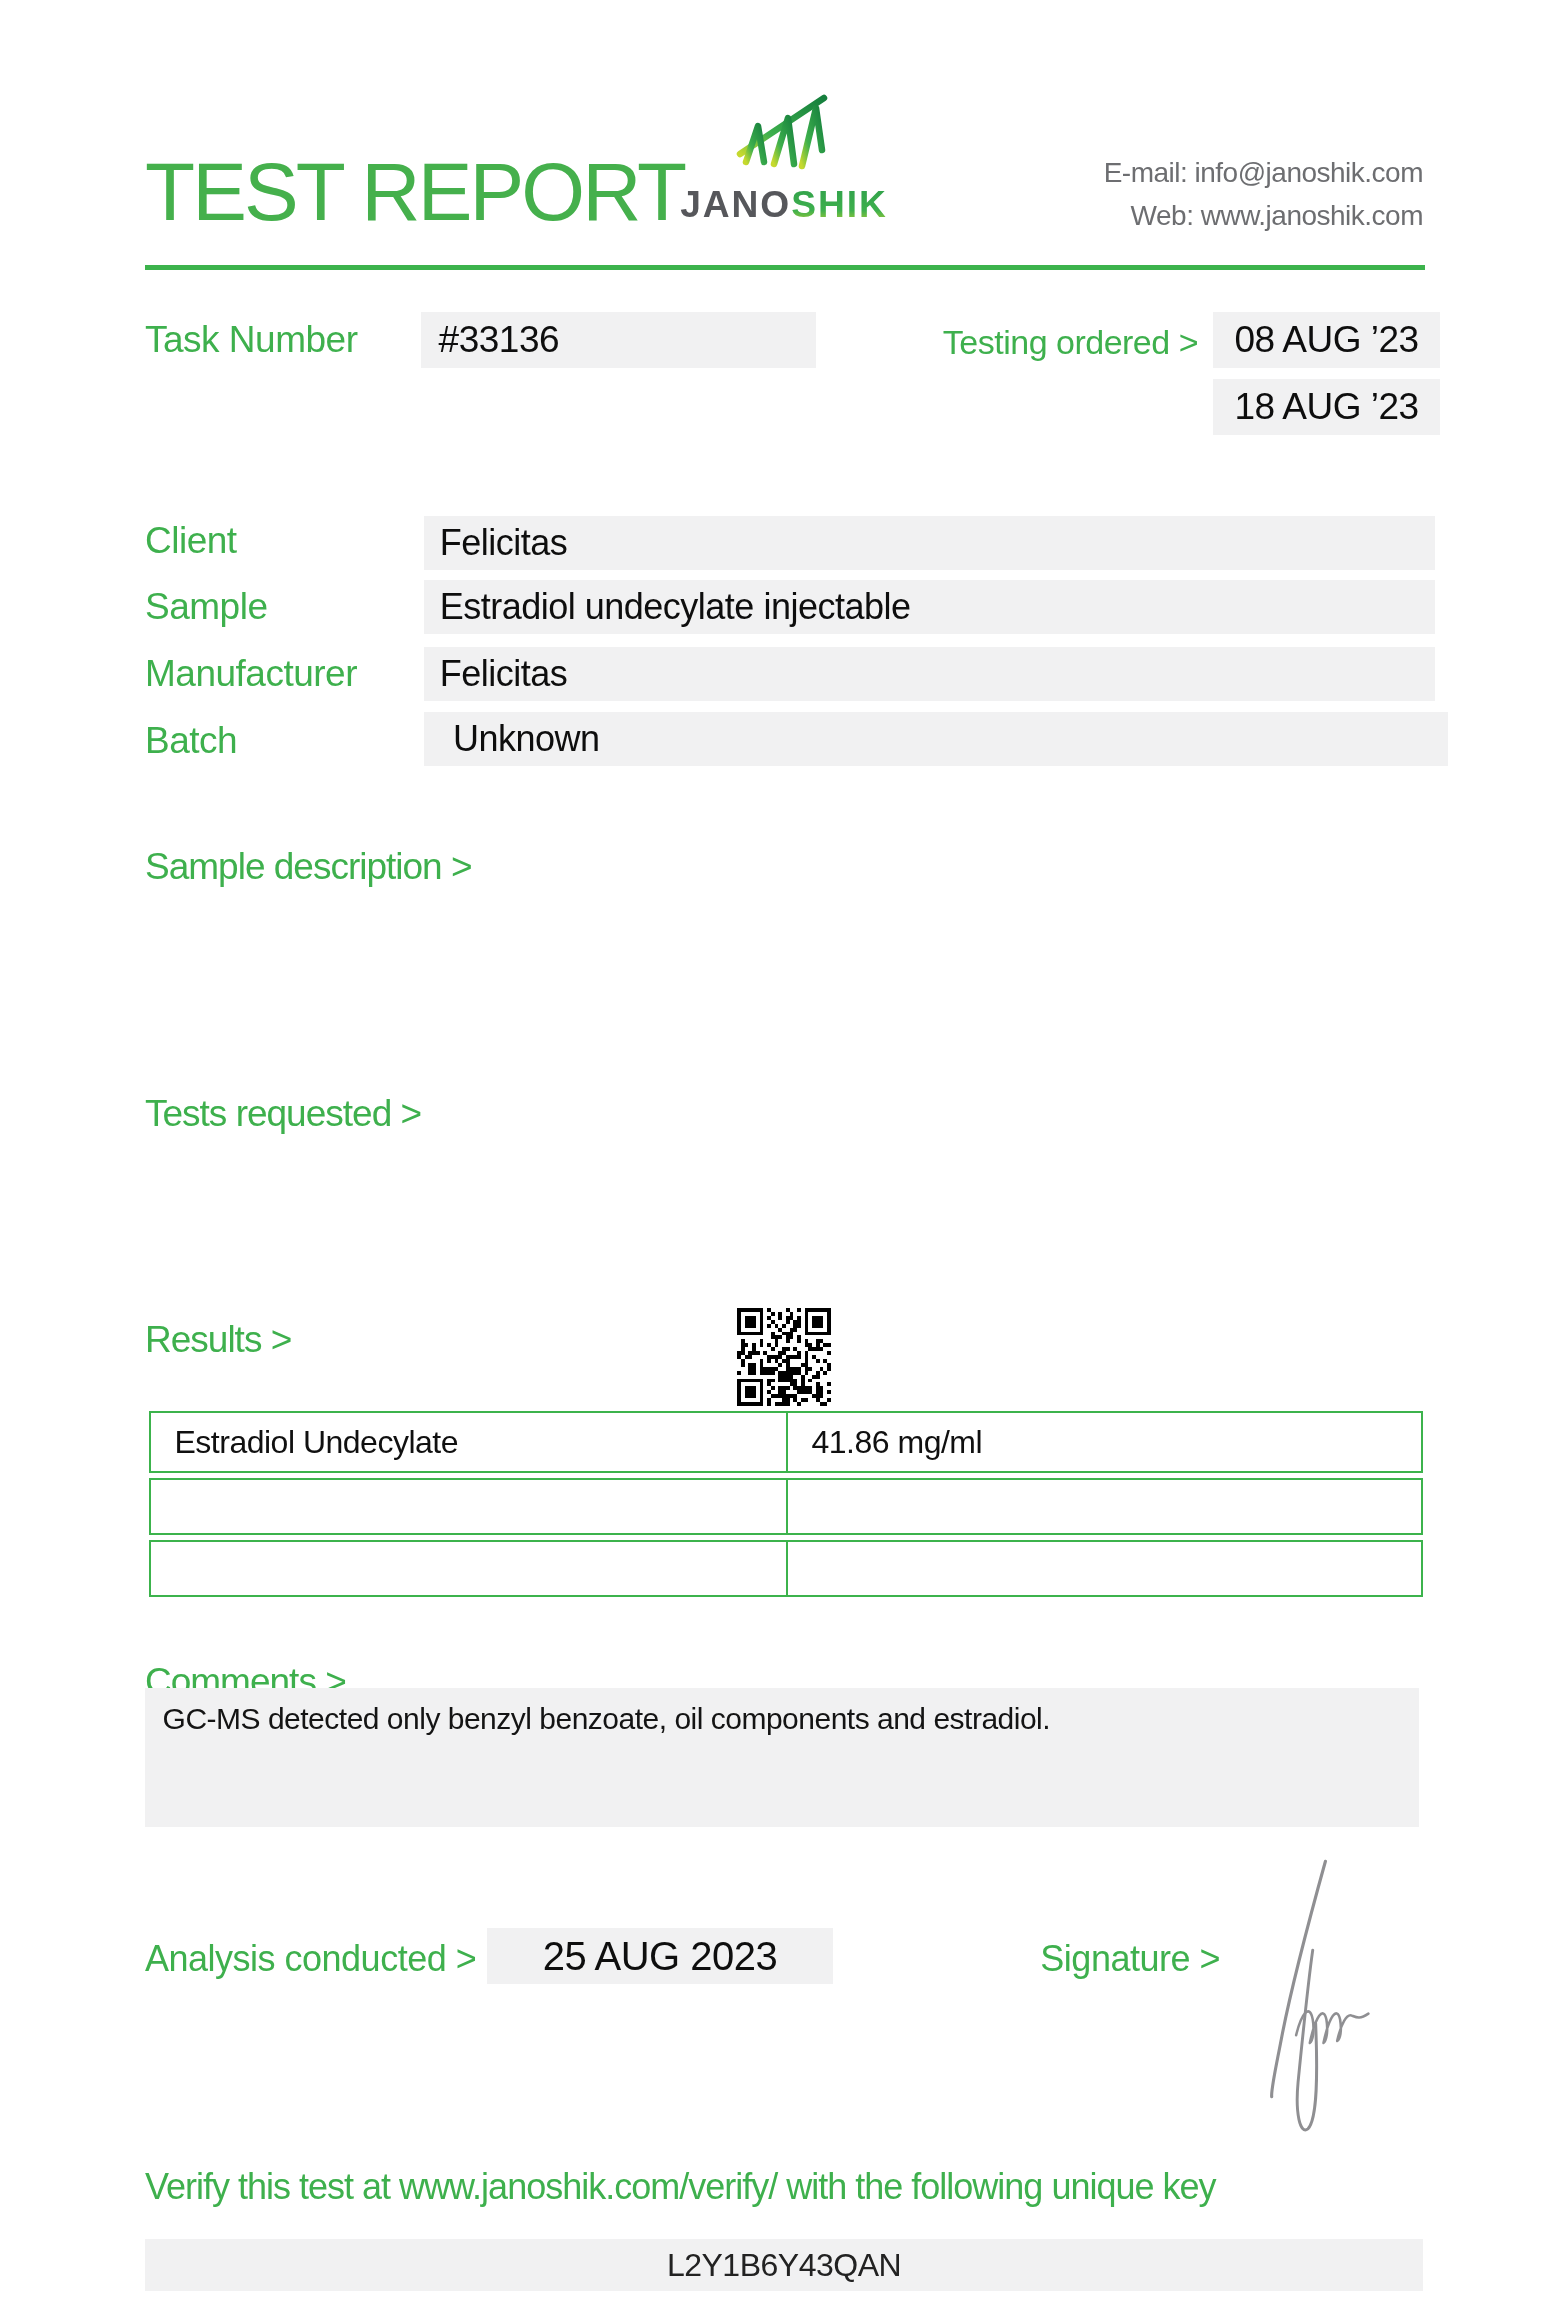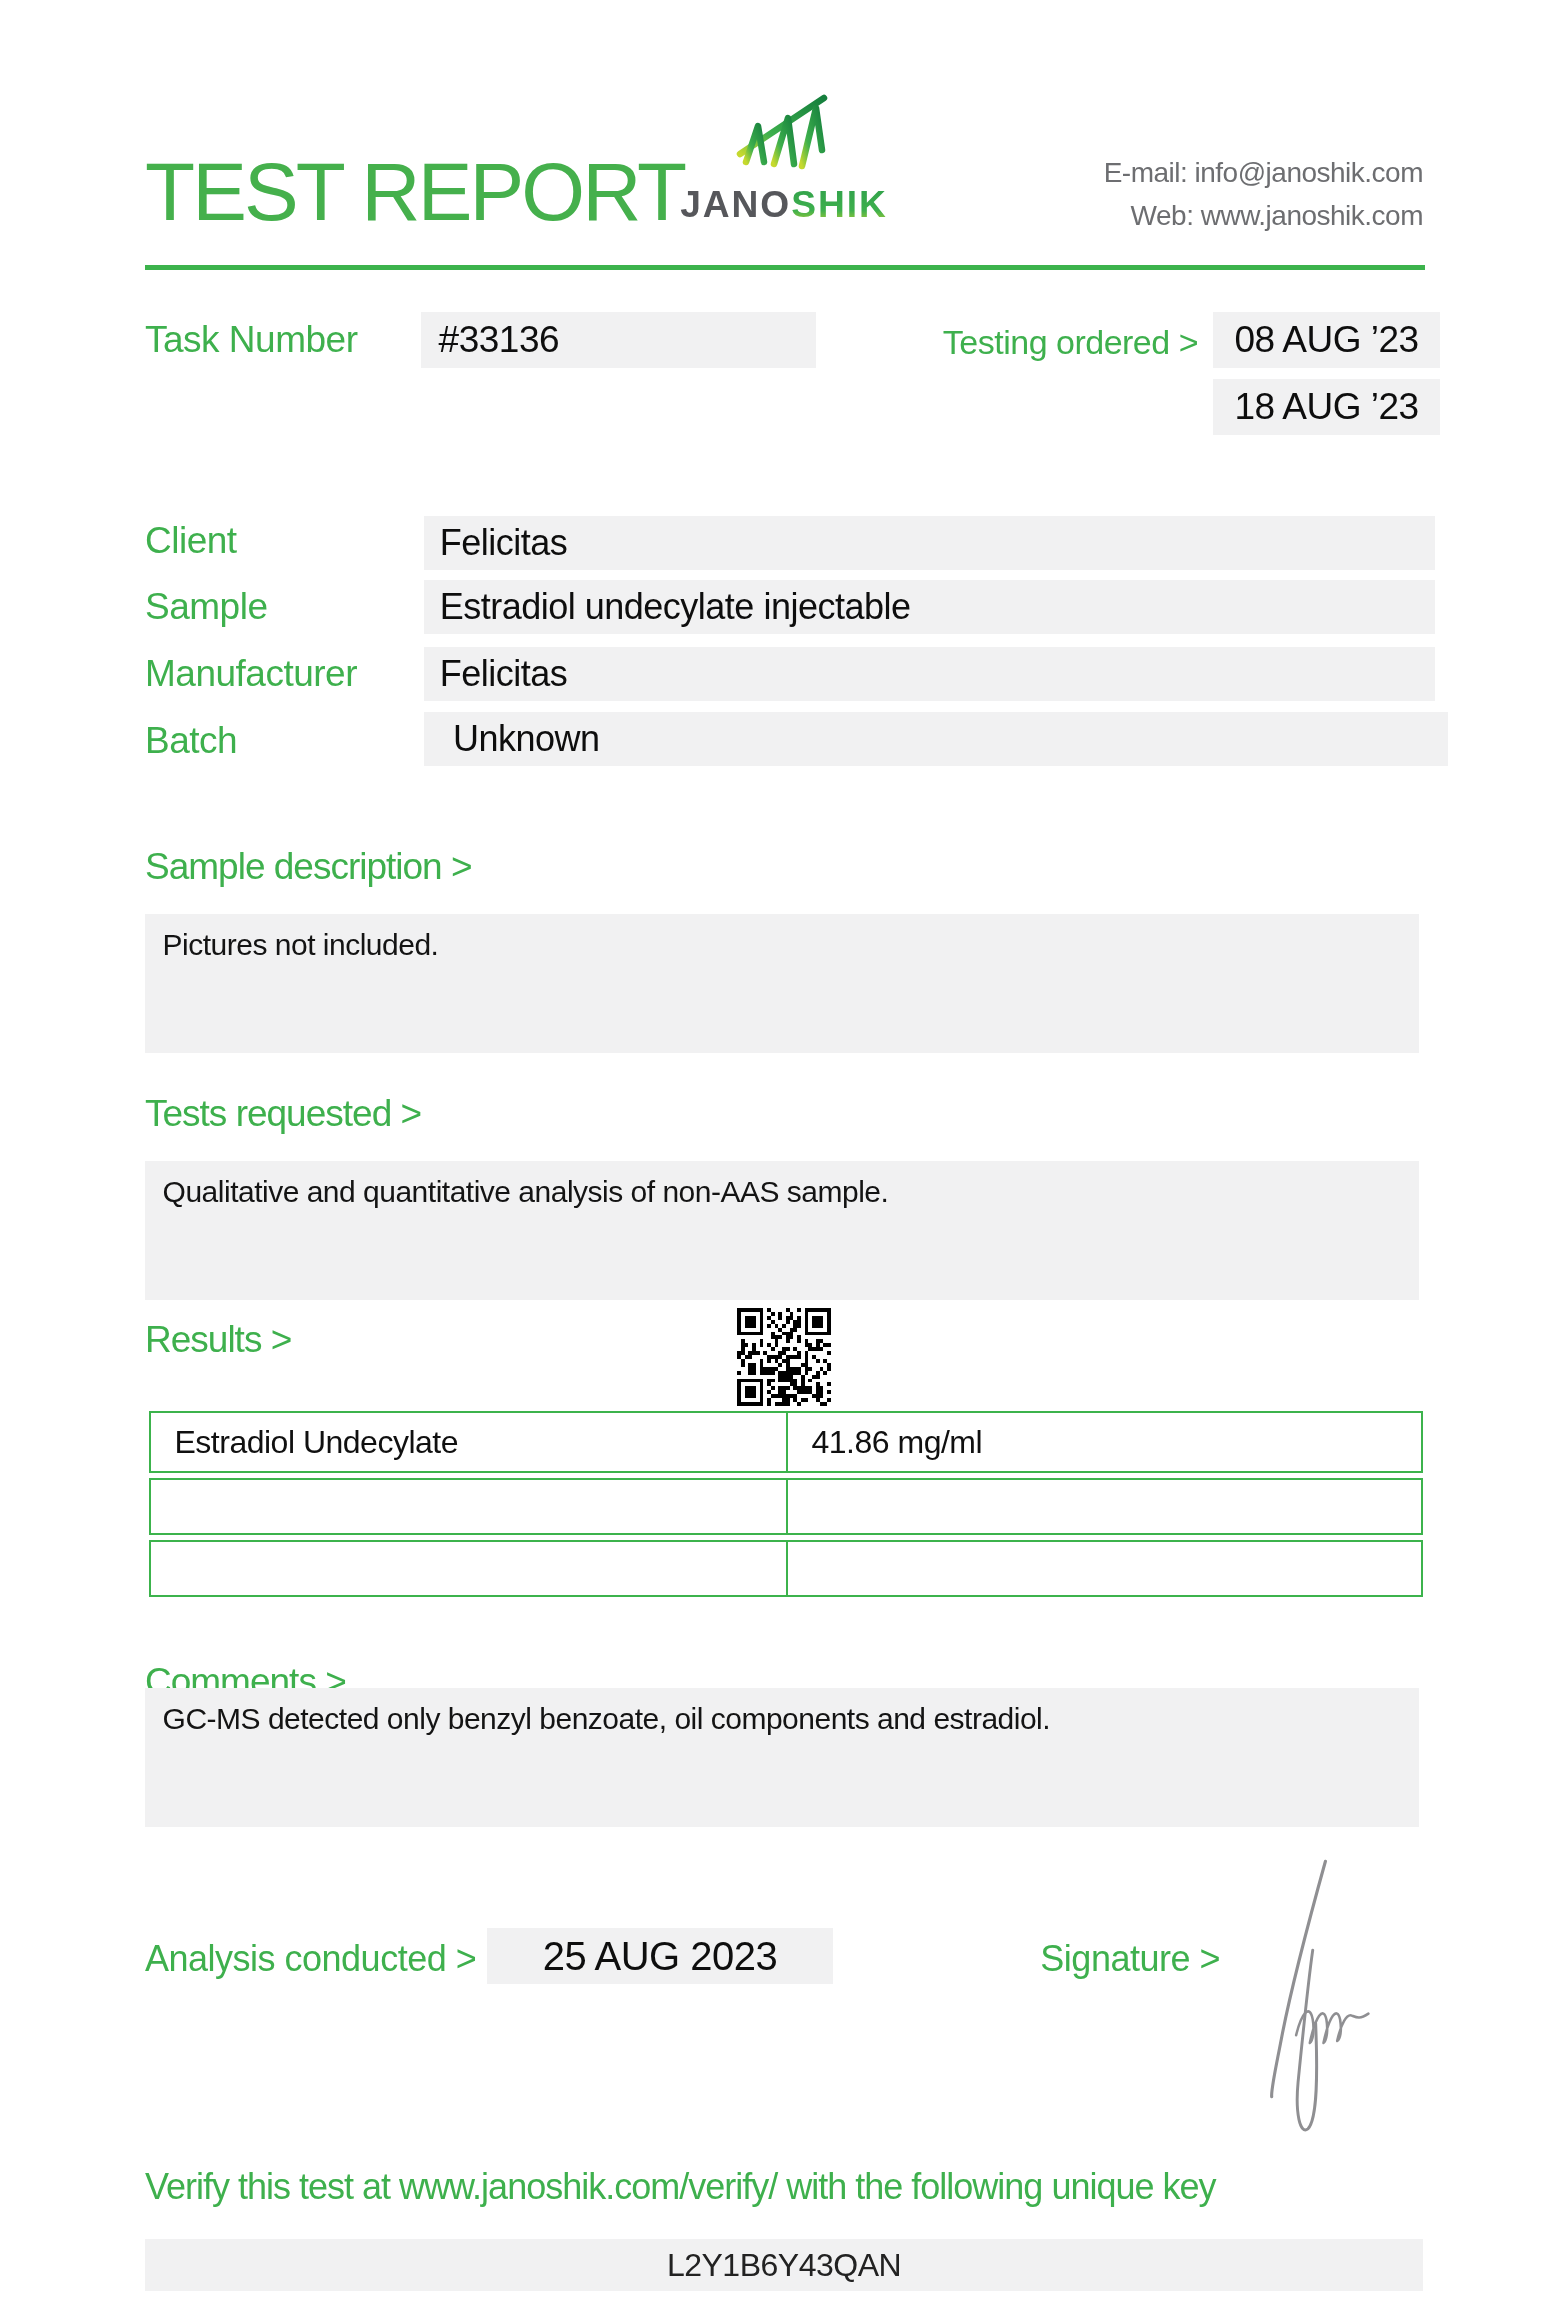--- a/index.html
+++ b/index.html
@@ -132,28 +132,22 @@
   <div class="abs lbl" style="left:145px;top:573px;">Sample</div>
   <div class="abs valbox" style="left:424px;top:568px;width:995px;height:54px;padding-left:15.7px;font-size:36px;">Estradiol undecylate injectable</div>
 
   <div class="abs lbl" style="left:145px;top:640px;">Manufacturer</div>
   <div class="abs valbox" style="left:424px;top:635px;width:995px;height:54px;padding-left:15.7px;font-size:36px;">Felicitas</div>
 
   <div class="abs lbl" style="left:145px;top:707px;">Batch</div>
   <div class="abs valbox" style="left:424px;top:700px;width:995px;height:54px;padding-left:29px;font-size:36px;">Unknown</div>
 
   <div class="abs heading" style="left:145px;top:833px;">Sample description &gt;</div>
-  <div class="abs bigbox" style="left:145px;top:902px;width:1274px;height:139px;">
-    <span>Pictures not included.</span>
-  </div>
 
   <div class="abs heading" style="left:145px;top:1080px;">Tests requested &gt;</div>
-  <div class="abs bigbox" style="left:145px;top:1149px;width:1274px;height:139px;">
-    <span>Qualitative and quantitative analysis of non-AAS sample.</span>
-  </div>
 
   <div class="abs" style="left:737px;top:1296px;width:94px;height:98px;"><svg width="94" height="98" viewBox="0 0 25 25" preserveAspectRatio="none" shape-rendering="crispEdges" fill="#000">
         <rect x="8" y="0" width="1" height="1"></rect>
         <rect x="13" y="0" width="1" height="1"></rect>
         <rect x="16" y="0" width="1" height="1"></rect>
         <rect x="9" y="1" width="1" height="1"></rect>
         <rect x="11" y="1" width="1" height="1"></rect>
         <rect x="14" y="1" width="1" height="1"></rect>
         <rect x="8" y="2" width="1" height="1"></rect>
         <rect x="11" y="2" width="1" height="1"></rect>

